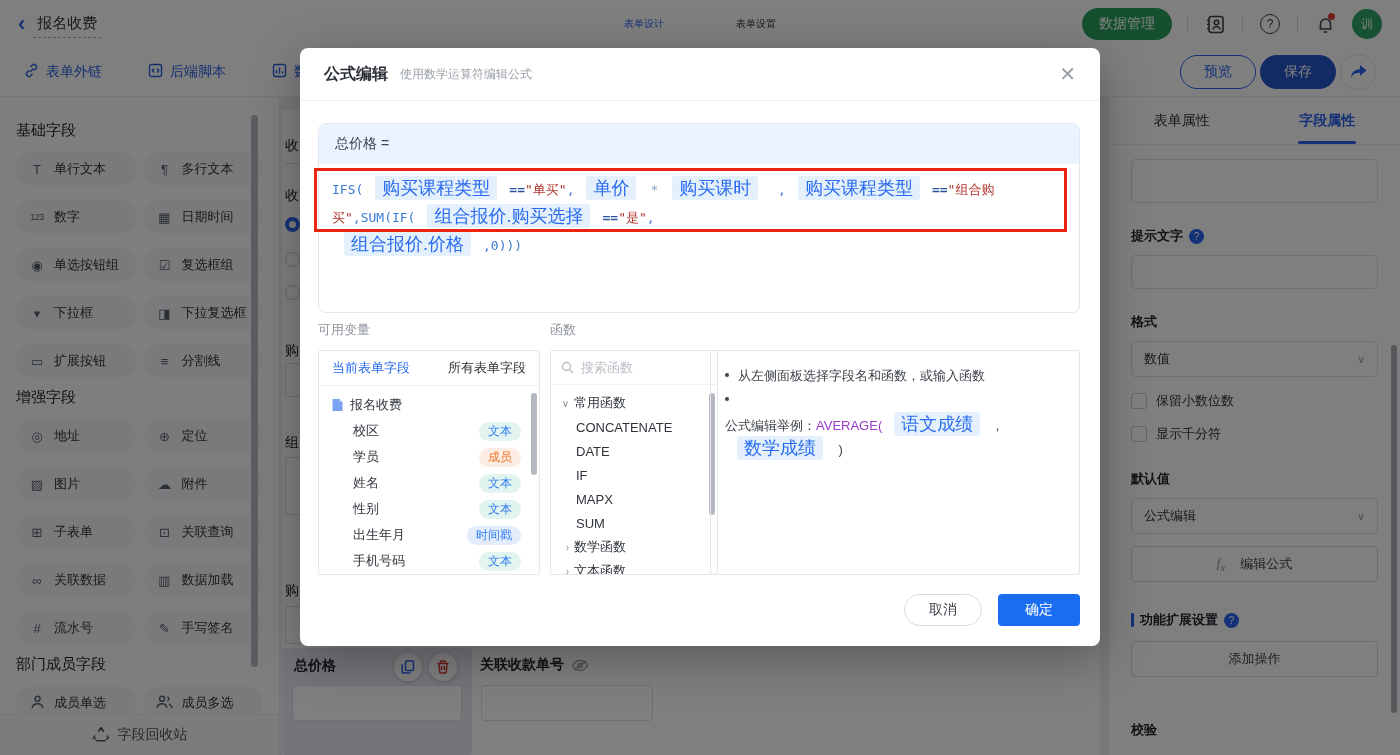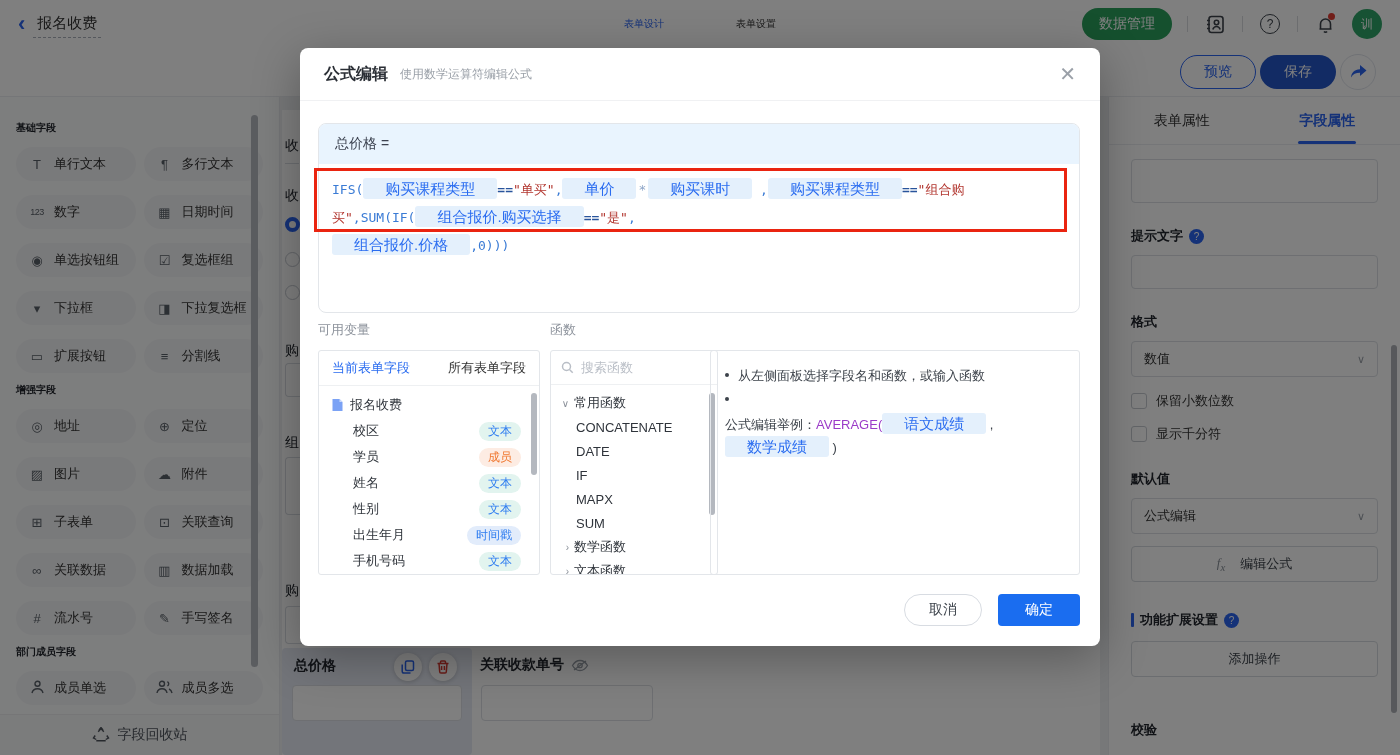--- a/index.html
+++ b/index.html
@@ -21,21 +21,21 @@
   .avatar{width:30px;height:30px;border-radius:50%;background:#2fa468;color:#fff;display:flex;align-items:center;justify-content:center;font-size:12px;cursor:pointer;}
   
   .toolbar{position:absolute;top:48px;left:0;right:0;height:49px;background:#fff;border-bottom:1px solid #ebedf0;display:flex;align-items:center;padding:0 24px;box-sizing:border-box;z-index:2;}
   .tb-link{display:flex;align-items:center;gap:7px;color:#2a5fe0;font-size:14px;margin-right:46px;cursor:pointer;white-space:nowrap;}
   .tb-right{margin-left:auto;display:flex;gap:4px;align-items:center;}
   .btn-preview{border:1px solid #2a64f0;color:#2a64f0;border-radius:17px;padding:7px 23px;background:#fff;font-size:14px;cursor:pointer;}
   .btn-save{background:#2456c8;color:#fff;border:none;border-radius:17px;padding:8px 24px;font-size:14px;cursor:pointer;}
   .btn-share{width:34px;height:34px;border-radius:50%;border:1px solid #dfe3ea;background:#fff;display:flex;align-items:center;justify-content:center;cursor:pointer;}
   
   .sidebar{position:absolute;top:97px;left:0;width:280px;bottom:0;background:#fbfcfd;border-right:1px solid #e8eaee;box-sizing:border-box;padding:14px 16px 0;overflow:hidden;}
-  .side-title{font-size:10px;font-weight:bold;color:#20242b;margin:10px 0 12px;}
+  .side-title{font-size:15px;font-weight:normal;color:#20242b;margin:10px 0 12px;}
   .pill-grid{display:grid;grid-template-columns:1fr 1fr;gap:14px 8px;margin-bottom:10px;}
   .pill{height:34px;background:#f3f4f6;border-radius:18px;display:flex;align-items:center;padding:0 12px;font-size:13px;color:#333;gap:8px;cursor:pointer;box-sizing:border-box;}
   .pill .ic{color:#596068;font-size:13px;width:18px;text-align:center;flex:none;line-height:1;}
   .pill .ic.small{font-size:9px;letter-spacing:-0.5px;}
   .side-scroll{position:absolute;right:21px;top:18px;width:7px;height:552px;background:#b7bac0;border-radius:4px;}
   .recycle-bar{position:absolute;left:0;right:0;bottom:0;height:40px;background:#f7f8f9;border-top:1px solid #ececee;display:flex;align-items:center;justify-content:center;gap:8px;color:#4e545c;font-size:14px;cursor:pointer;}
   
   .canvas{position:absolute;top:97px;left:280px;right:292px;bottom:0;background:#eef0f3;}
   .canvas-card{position:absolute;left:2px;top:13px;right:8px;bottom:0;background:#fff;}
   .frag-label{position:absolute;font-size:14px;color:#23272e;white-space:nowrap;overflow:hidden;}
@@ -71,21 +71,21 @@
   
   .overlay{position:absolute;inset:0;background:rgba(0,0,0,0.5);z-index:40;}
   .modal{position:absolute;left:300px;top:48px;width:800px;height:598px;background:#fff;border-radius:8px;z-index:50;box-shadow:0 12px 48px rgba(0,0,0,.3);}
   .modal-head{height:52px;display:flex;align-items:center;padding:0 24px;border-bottom:1px solid #f0f1f3;}
   .modal-title{font-size:16px;font-weight:bold;color:#2b2f36;}
   .modal-sub{font-size:12px;color:#9aa0a8;margin-left:12px;}
   .modal-close{margin-left:auto;color:#9aa0a8;font-size:20px;cursor:pointer;line-height:1;}
   .fx-box{position:absolute;left:18px;right:20px;top:75px;height:190px;border:1px solid #e3e6ea;border-radius:8px;overflow:hidden;box-sizing:border-box;}
   .fx-head{height:40px;background:#e9f4fe;display:flex;align-items:center;padding:0 16px;font-size:14px;color:#3c4250;}
   .fx-body{position:relative;padding:11px 13px;font-family:"DejaVu Sans Mono","Liberation Mono",monospace;font-size:13px;line-height:27px;color:#3a7bd5;cursor:text;}
-  .chip{background:#e4f0fc;color:#2a6cf0;padding:2px 22px;border-radius:3px;margin:0 0;font-size:15px;font-family:"Liberation Sans",sans-serif;white-space:nowrap;}
+  .chip{background:#e4f0fc;color:#2a6cf0;padding:2px 7px;border-radius:3px;margin:0 12px;font-size:18px;font-family:"Liberation Sans",sans-serif;white-space:nowrap;}
   .tok-str{color:#b2352e;} .tok-eq{color:#29549c;font-weight:bold;} .tok-mul{color:#8fa6c8;padding:0 2px;} .tok-fn{color:#3a7bd5;} .tok-fnp{color:#9b3bc8;} .tok-txt{color:#3c424a;}
   .red-annotation{position:absolute;left:14px;top:120px;width:747px;height:58px;border:3px solid #ea2410;pointer-events:none;z-index:5;}
   .section-label{position:absolute;top:273px;font-size:13px;color:#8d939c;}
   .mpanel{position:absolute;top:302px;height:225px;border:1px solid #e3e6ea;border-radius:3px;box-sizing:border-box;overflow:hidden;}
   .vars-panel{left:18px;width:222px;}
   .vars-tabs{height:34px;display:flex;align-items:center;justify-content:space-between;padding:0 13px;border-bottom:1px solid #eef0f2;font-size:13px;}
   .vtab{cursor:pointer;color:#333;} .vtab.active{color:#2a6cf0;}
   .vrow{display:flex;align-items:center;height:26px;padding:0 12px;font-size:13px;color:#2f343b;cursor:pointer;gap:6px;}
   .vrow.child{padding-left:34px;justify-content:space-between;padding-right:18px;}
   .tag{font-size:12px;padding:1px 9px;border-radius:10px;white-space:nowrap;}
@@ -138,20 +138,42 @@
           <path d="M3.5 15h12M4.5 15v-5a5 5 0 0 1 10 0v5"></path>
             <path d="M8 17.5a1.8 1.8 0 0 0 3 0"></path>
         </svg>
         <span class="bell-dot"></span>
       </span>
       <span class="avatar">训</span>
     </div>
   </div>
 
   <div class="toolbar">
+    <div id="toolbar-links" style="display:flex;align-items:center;">
+        <div class="tb-link">
+          <span class="ic"><svg width="15" height="15" viewBox="0 0 15 15" fill="none" stroke="#2a5fe0" stroke-width="1.5">
+              <path d="M6 9l3.5-3.5M5 7.5L3 9.5a2.5 2.5 0 0 0 3.5 3.5l2-2M10 7.5l2-2A2.5 2.5 0 0 0 8.5 2l-2 2"></path>
+            </svg></span>
+          <span>表单外链</span>
+        </div>
+        <div class="tb-link">
+          <span class="ic"><svg width="15" height="15" viewBox="0 0 15 15" fill="none" stroke="#2a5fe0" stroke-width="1.4">
+              <rect x="1.5" y="1.5" width="12" height="12" rx="2"></rect>
+              <path d="M6 5.5L4.2 7.5 6 9.5M9 5.5l1.8 2L9 9.5"></path>
+            </svg></span>
+          <span>后端脚本</span>
+        </div>
+        <div class="tb-link">
+          <span class="ic"><svg width="15" height="15" viewBox="0 0 15 15" fill="none" stroke="#2a5fe0" stroke-width="1.4">
+              <rect x="1.5" y="1.5" width="12" height="12" rx="2"></rect>
+              <path d="M4.5 10.5V7M7.5 10.5V4.5M10.5 10.5V8.2"></path>
+            </svg></span>
+          <span>数据权</span>
+        </div>
+      </div>
     <div class="tb-right">
       <button class="btn-preview">预览</button>
       <button class="btn-save">保存</button>
       <span class="btn-share">
         <svg width="17" height="15" viewBox="0 0 17 15" fill="#2a64f0">
             <path d="M10 0l6.5 5.5L10 11V7.8C5.8 7.8 3 9.2 1 12.5c.3-4.6 3.2-8 9-8.3V0z"></path>
           </svg>
       </span>
     </div>
   </div>

